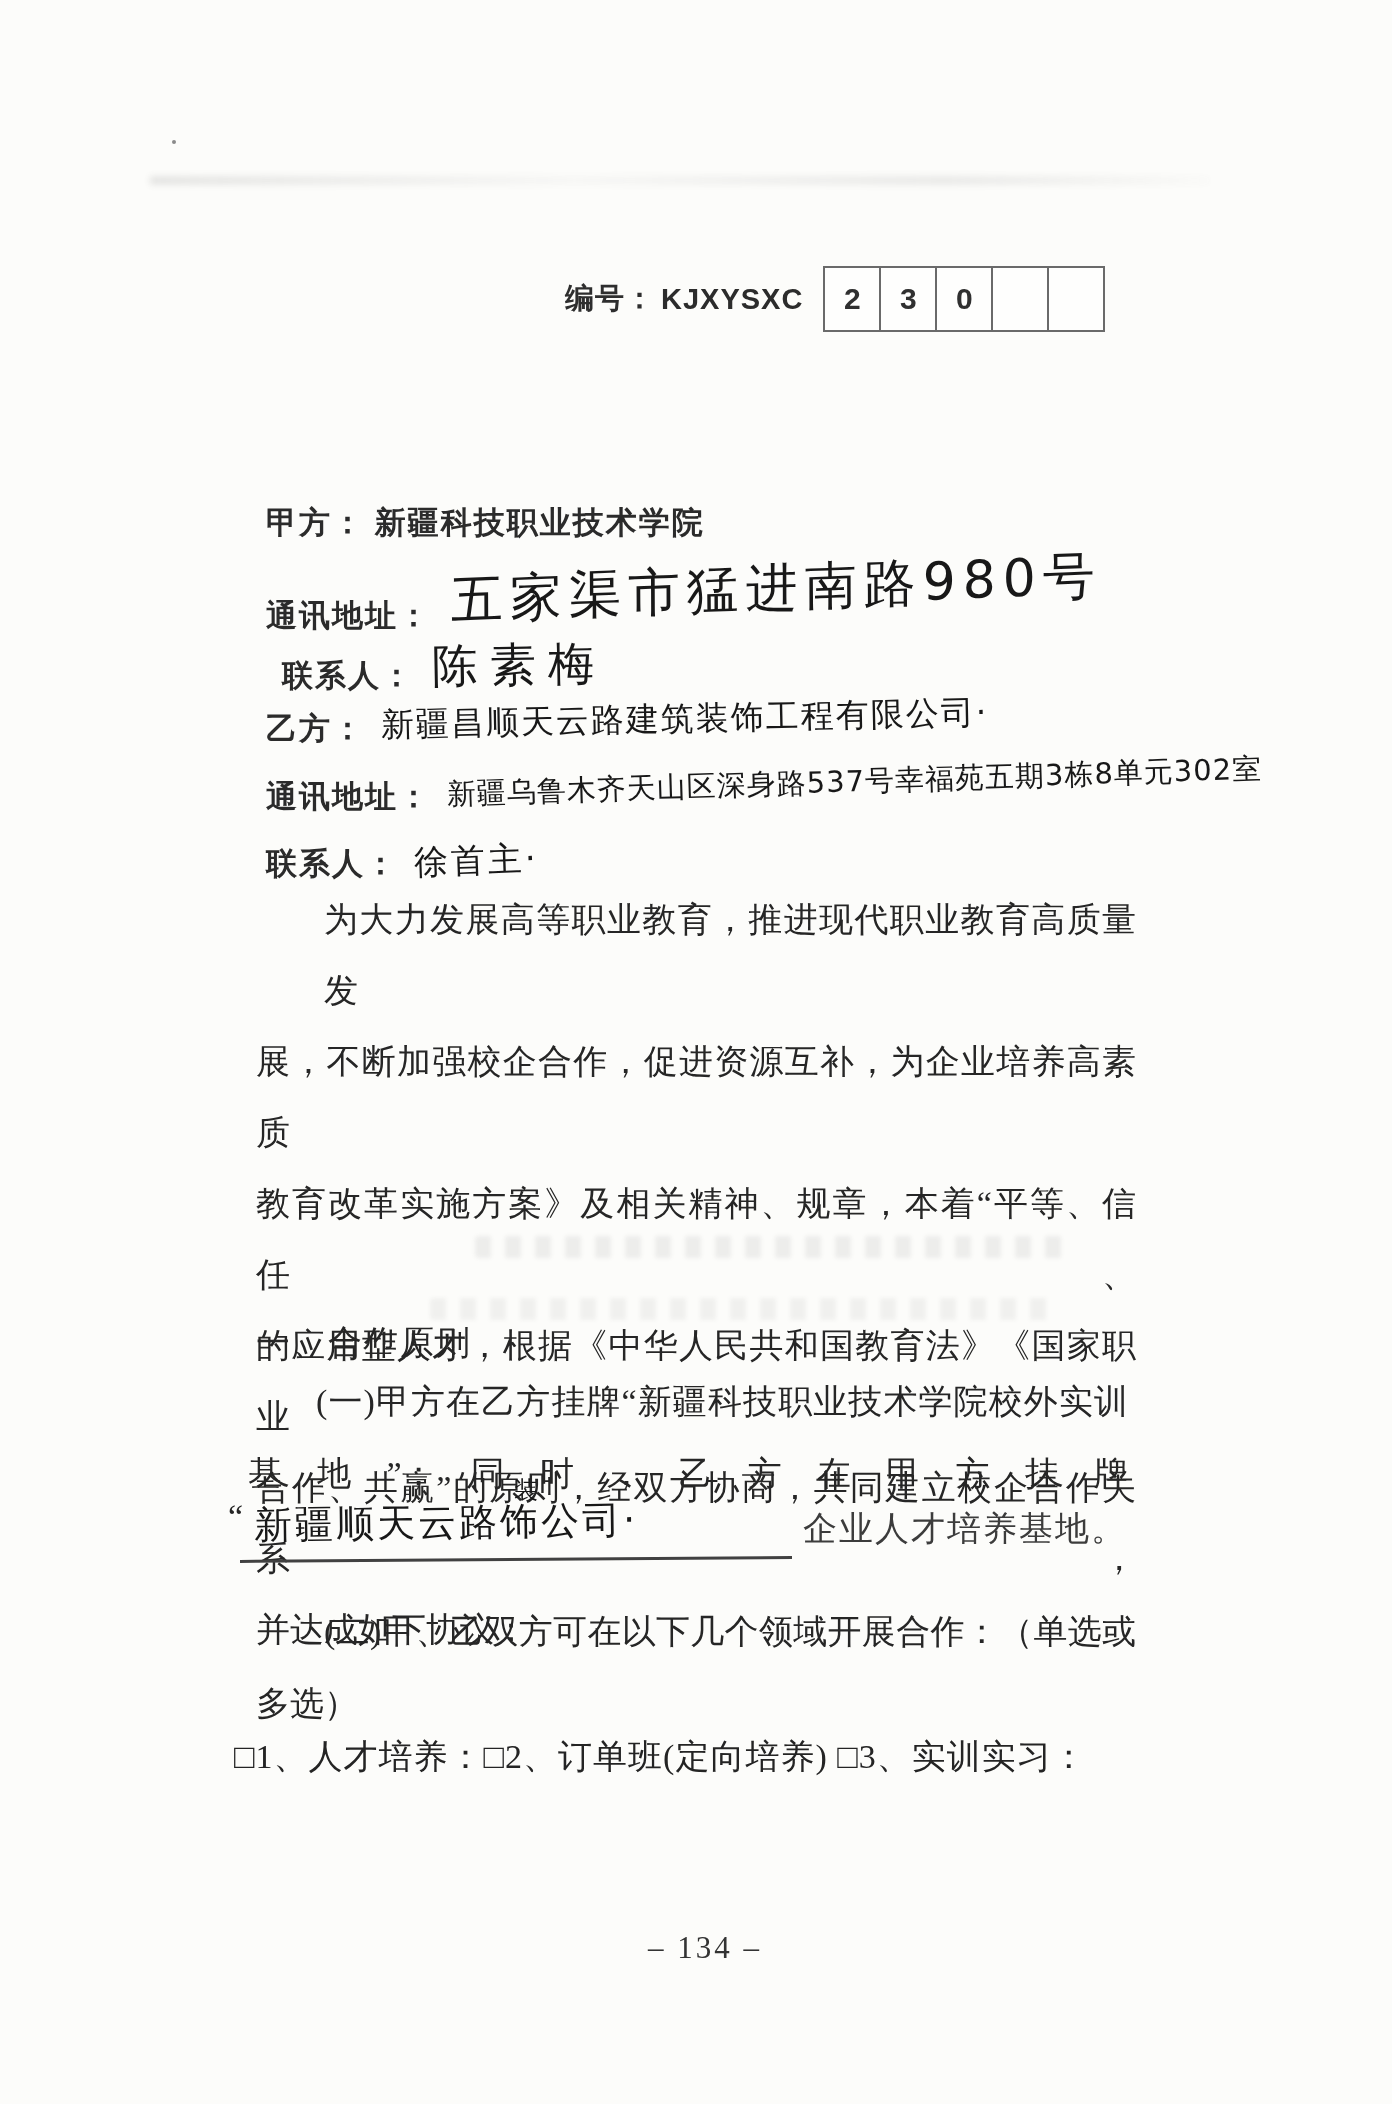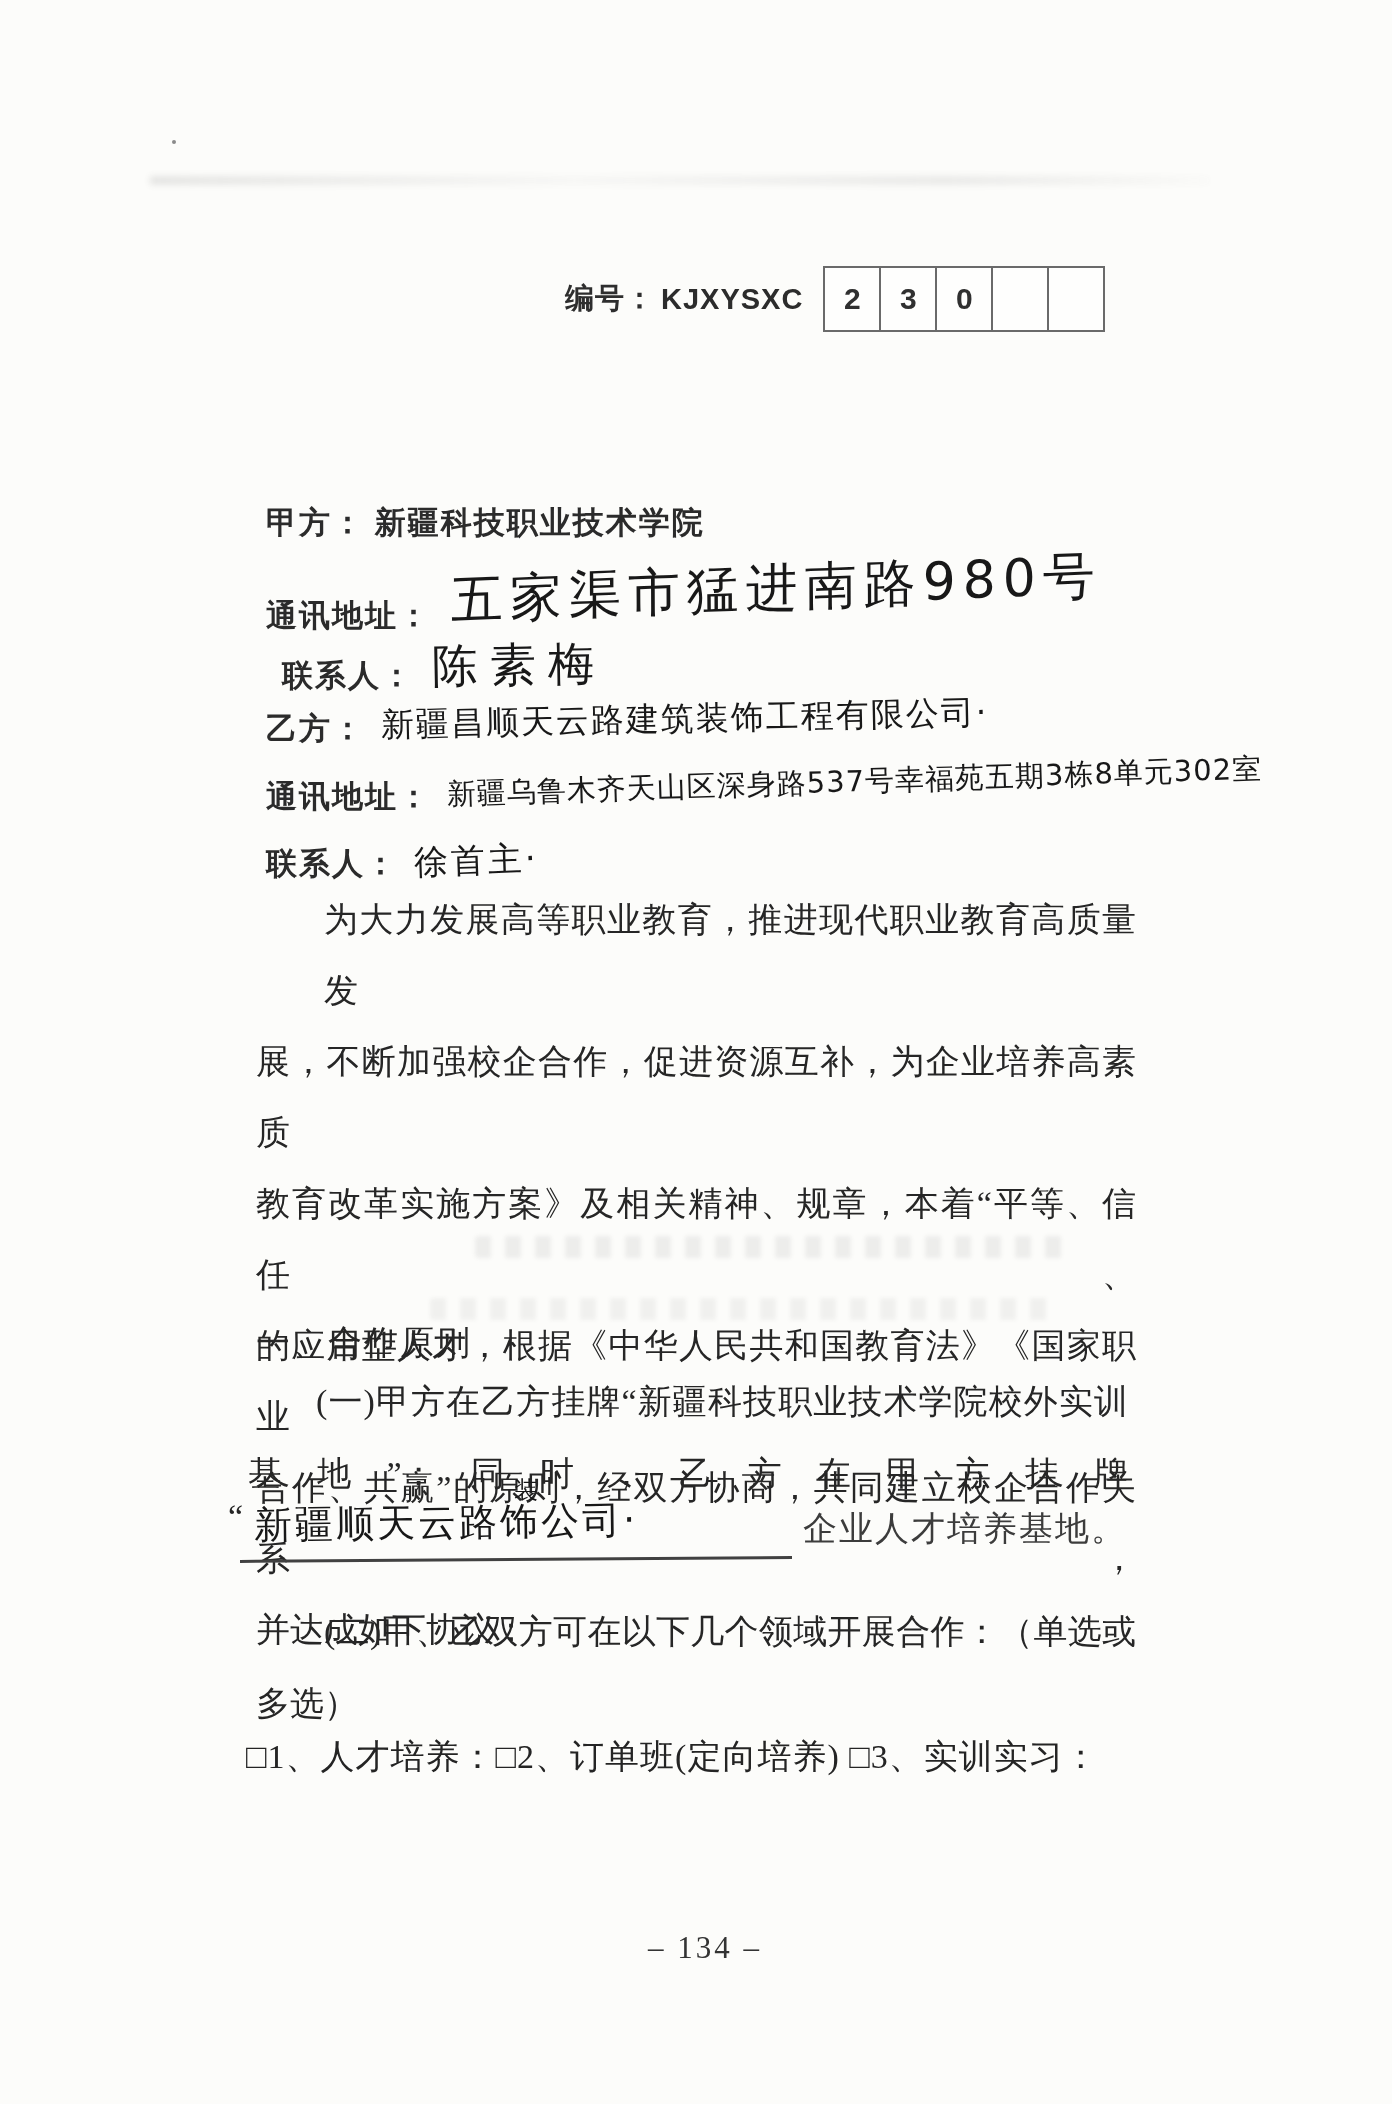--- a/index.html
+++ b/index.html
@@ -66,21 +66,21 @@
   .plaque{position:absolute;left:228px;top:1492px;width:930px;height:86px;font-size:34px;}
   .plaque-quote{position:absolute;left:0;top:6px;font-size:34px;}
   .hw-plaque{position:absolute;left:26px;top:8px;font-size:38px;letter-spacing:3px;transform:rotate(-0.8deg);white-space:nowrap;}
   .hw-insert{position:absolute;left:286px;top:-18px;font-size:24px;font-family:"DejaVu Sans",sans-serif;color:#181818;}
   .plaque-underline{position:absolute;left:12px;top:66px;width:552px;height:3px;background:#414141;transform:rotate(-0.4deg);}
   .plaque-suffix{position:absolute;left:575px;top:14px;font-size:34px;letter-spacing:2px;color:#3c3c3c;}
 
   .item2{position:absolute;left:256px;top:1596px;width:880px;font-size:34px;line-height:72px;}
   .item2 .plain{text-align:left;}
 
-  .options-line{position:absolute;left:246px;top:1734px;font-size:34px;color:#242424;letter-spacing:1px;white-space:nowrap;}
+  .options-line{position:absolute;left:234px;top:1734px;font-size:34px;color:#242424;letter-spacing:1px;white-space:nowrap;}
 
   .footer{position:absolute;left:0;top:1930px;width:1410px;text-align:center;
     font-size:31px;letter-spacing:3px;color:#333;}
 </style>
 </head>
 <body>
 
 <div class="page">
 
   <div class="streak"></div>

